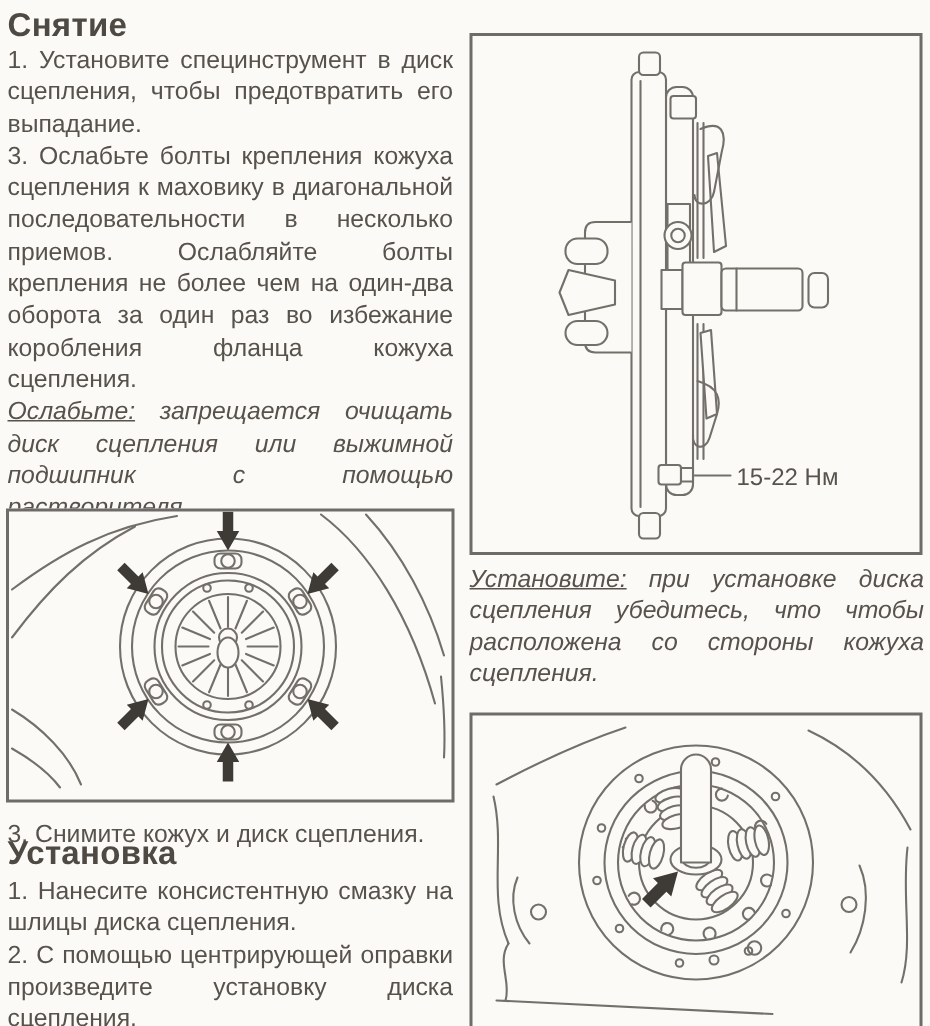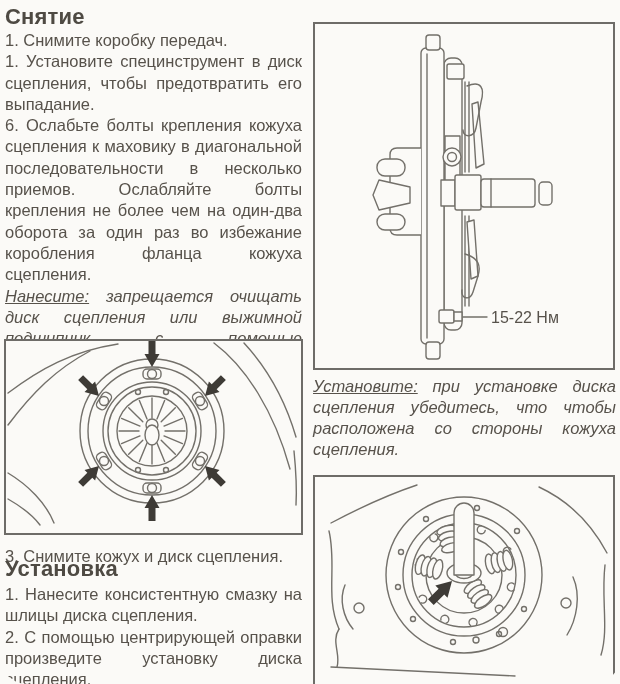--- a/index.html
+++ b/index.html
@@ -4,21 +4,20 @@
 <style>
   :root{
     --bg:#fbfaf7; --text:#57524b; --heading:#4e4a43;
     --line:#73706a; --arrow:#3e3b36; --border:#6e6c68;
   }
   html,body{margin:0;padding:0;background:var(--bg);}
   .page{
     position:relative;width:620px;height:684px;overflow:hidden;
     background:var(--bg);color:var(--text);
     font-family:"Liberation Sans","DejaVu Sans",sans-serif;
-    border-radius:27px;
   }
   h1{font-size:22px;font-weight:bold;margin:0;color:var(--heading);letter-spacing:.2px;}
   .body-text{font-size:16.5px;line-height:21.3px;text-align:justify;}
   .body-text p{margin:0;}
   .note-text{font-style:italic;}
   .note-text .label{text-decoration:underline;}
   .warning{margin-top:3px;}
   .abs{position:absolute;}
   .figure{
     position:absolute;border:2px solid var(--border);
@@ -41,24 +40,23 @@
   #fig-tool{left:313px;top:456px;width:302px;height:212px;}
 </style>
 </head>
 <body>
 
 <div class="page">
 
   <h1 class="abs" id="h-removal">Снятие</h1>
 
   <div class="abs body-text" id="removal-text">
-    <p>1. Снимите коробку передач.</p>
     <p>1. Установите специнструмент в диск сцепления, чтобы предотвратить его выпадание.</p>
-    <p>6. Ослабьте болты крепления кожуха сцепления к маховику в диагональной последовательности в несколько приемов. Ослабляйте болты крепления не более чем на один-два оборота за один раз во избежание коробления фланца кожуха сцепления.</p>
-    <p class="note-text warning"><span class="label">Нанесите:</span> <span>запрещается очищать диск сцепления или выжимной подшипник с помощью растворителя.</span></p>
+    <p>3. Ослабьте болты крепления кожуха сцепления к маховику в диагональной последовательности в несколько приемов. Ослабляйте болты крепления не более чем на один-два оборота за один раз во избежание коробления фланца кожуха сцепления.</p>
+    <p class="note-text warning"><span class="label">Ослабьте:</span> <span>запрещается очищать диск сцепления или выжимной подшипник с помощью растворителя.</span></p>
   </div>
 
   <div class="figure" id="fig-plate">
     <svg width="295" height="192" viewBox="0 0 295 192">
       <defs>
         <path id="arr" d="M0,0 L-7.5,-13 L-3.5,-13 L-3.5,-26 L3.5,-26 L3.5,-13 L7.5,-13 Z"></path>
       </defs>
 
       <g class="sk">
         <path d="M2,52 C34,28 66,10 112,3"></path>

